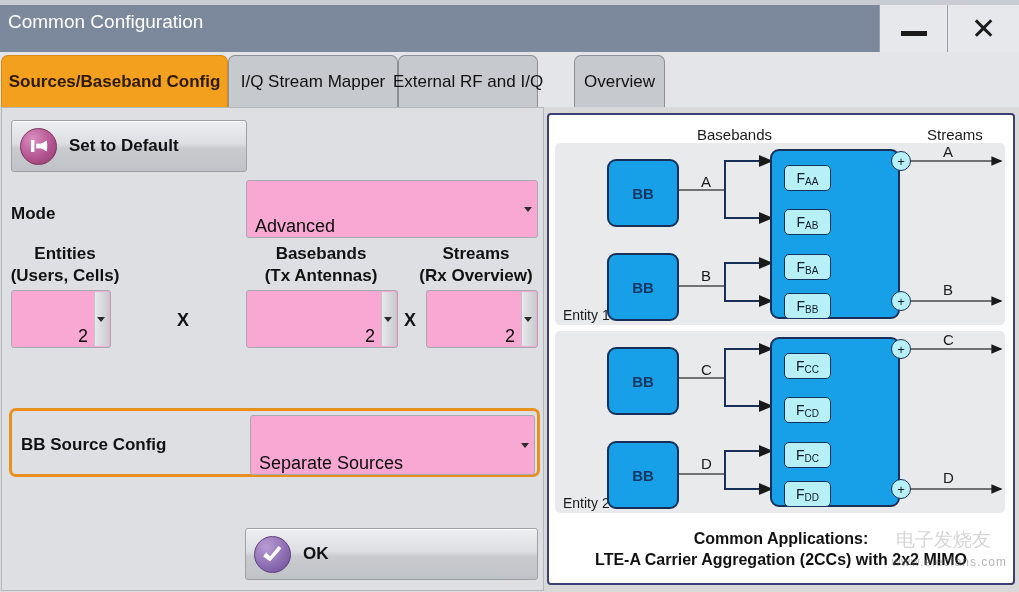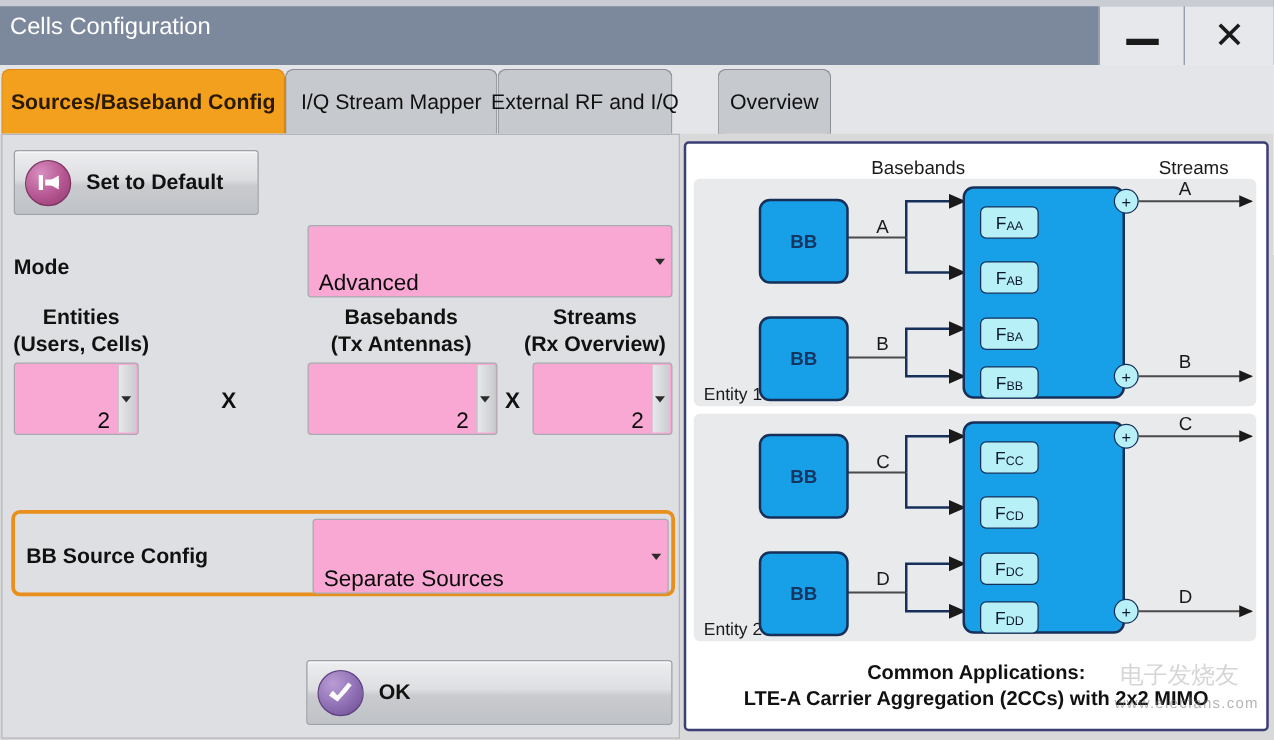--- a/index.html
+++ b/index.html
@@ -246,21 +246,21 @@
   }
   svg.wires { position: absolute; left: 0; top: 0; }
 </style>
 </head>
 <body>
 
 <div id="app">
 
   <div class="titlebar">
     <div class="titlebar-strip"></div>
-    <div class="title-text">Cells Configuration</div>
+    <div class="title-text">Common Configuration</div>
 
     <div class="win-btn win-min">
       <span class="min-glyph"></span>
     </div>
     <div class="win-btn win-close">
       <span class="close-glyph">✕</span>
     </div>
   </div>
 
   <div class="tabbar">
@@ -273,21 +273,21 @@
     <div class="tab" style="left:398px; width:140px;">
       <span>External RF and I/Q</span>
     </div>
     <div class="tab" style="left:574px; width:91px;">
       <span>Overview</span>
     </div>
   </div>
 
   <div class="leftpanel">
 
-    <div class="btn3d" style="left:9px; top:12px; width:196px; height:52px;">
+    <div class="btn3d" style="left:9px; top:12px; width:236px; height:52px;">
       <span class="circ-icon circ-pink">
         <svg width="22" height="18" viewBox="0 0 22 18" aria-hidden="true">
           <rect x="3" y="3" width="3.4" height="12" fill="#ffffff"></rect>
           <polygon points="19,3.4 19,14.6 9,9" fill="#ffffff"></polygon>
           <rect x="8.2" y="6.6" width="11" height="4.8" fill="#ffffff"></rect>
         </svg>
       </span>
       <span class="btn-label">Set to Default</span>
     </div>
 

